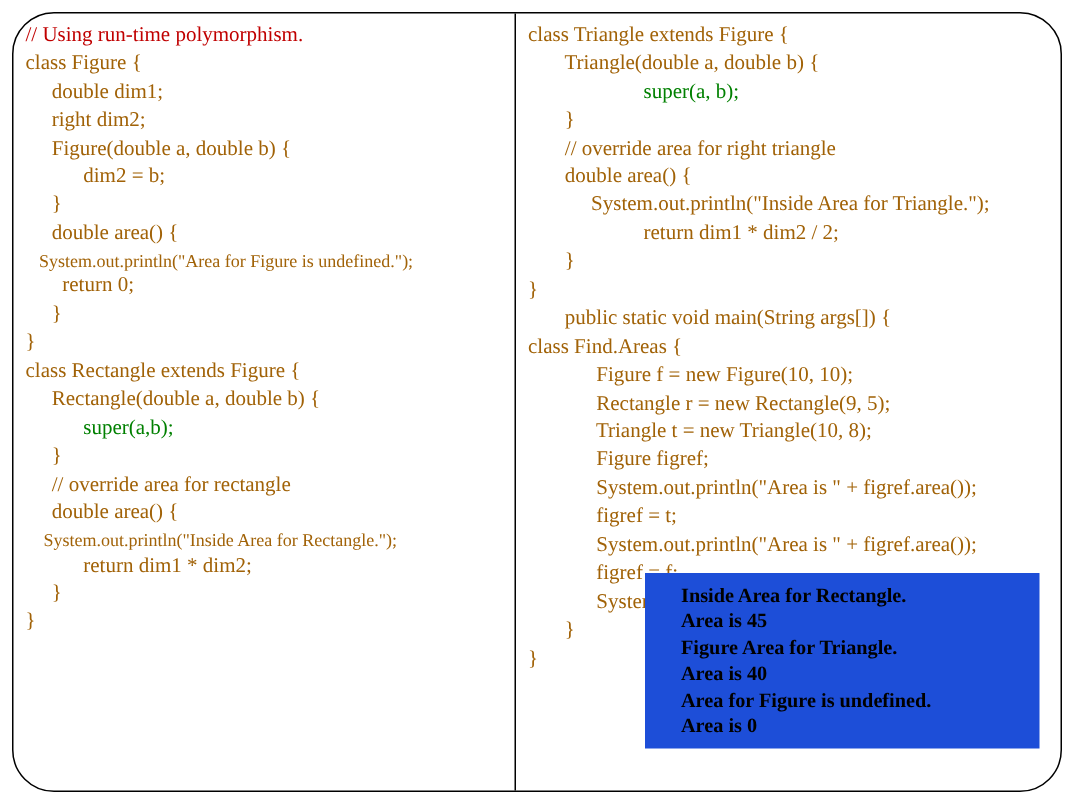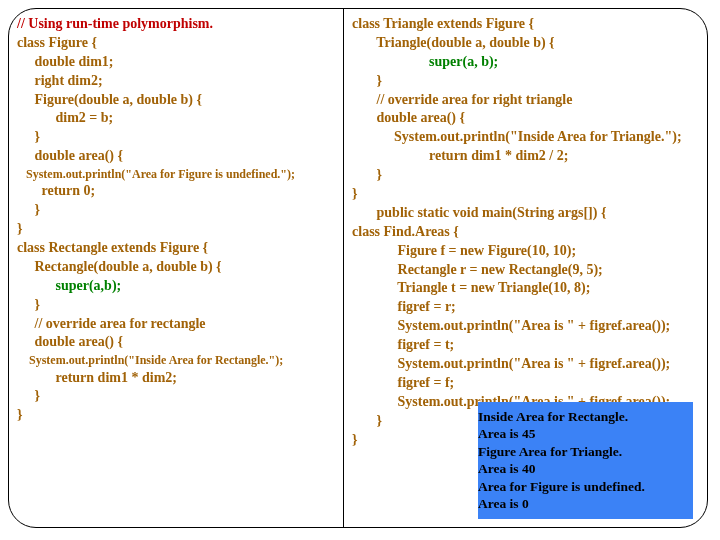--- a/index.html
+++ b/index.html
@@ -16,21 +16,20 @@
     width: 700px;
     height: 520px;
     margin: 8px;
     border: 1.5px solid #000;
     border-radius: 28px;
     box-sizing: border-box;
   }
   .cols {
     display: flex;
     height: 100%;
-    font-weight: bold;
   }
   .col {
     padding: 6px 8px 6px 8px;
     box-sizing: border-box;
   }
   .col-left {
     width: 48%;
     border-right: 1px solid #000;
   }
   .col-right {
@@ -41,24 +40,24 @@
     line-height: 1.35;
     white-space: pre;
     color: #a16207;
   }
   .red { color: #c00000; }
   .green { color: #008000; }
   .small { font-size: 12px; }
   .output-box {
     position: absolute;
     right: 14px;
-    bottom: 8px;
+    bottom: 28px;
     width: 215px;
-    background: #3b82f6;
-    padding: 6px 0;
+    background: #1d4ed8;
+    padding: 6px 24px;
     font-size: 13.5px;
     font-weight: bold;
     font-family: "Times New Roman", serif;
     line-height: 1.3;
   }
 </style>
 </head>
 <body>
 
 <div class="frame">
@@ -97,21 +96,21 @@
       <div class="line">            System.out.println("Inside Area for Triangle.");</div>
       <div class="line">                      return dim1 * dim2 / 2;</div>
       <div class="line">       }</div>
       <div class="line">}</div>
       <div class="line"></div>
       <div class="line">       public static void main(String args[]) {</div>
       <div class="line">class Find.Areas {</div>
       <div class="line">             Figure f = new Figure(10, 10);</div>
       <div class="line">             Rectangle r = new Rectangle(9, 5);</div>
       <div class="line">             Triangle t = new Triangle(10, 8);</div>
-      <div class="line">             figref = r;</div>
+      <div class="line">             Figure figref;</div>
       <div class="line">             System.out.println("Area is " + figref.area());</div>
       <div class="line">             figref = t;</div>
       <div class="line">             System.out.println("Area is " + figref.area());</div>
       <div class="line">             figref = f;</div>
       <div class="line">             System.out.println("Area is " + figref.area());</div>
       <div class="line">       }</div>
       <div class="line">}</div>
     </div>
   </div>
   <div class="output-box">

